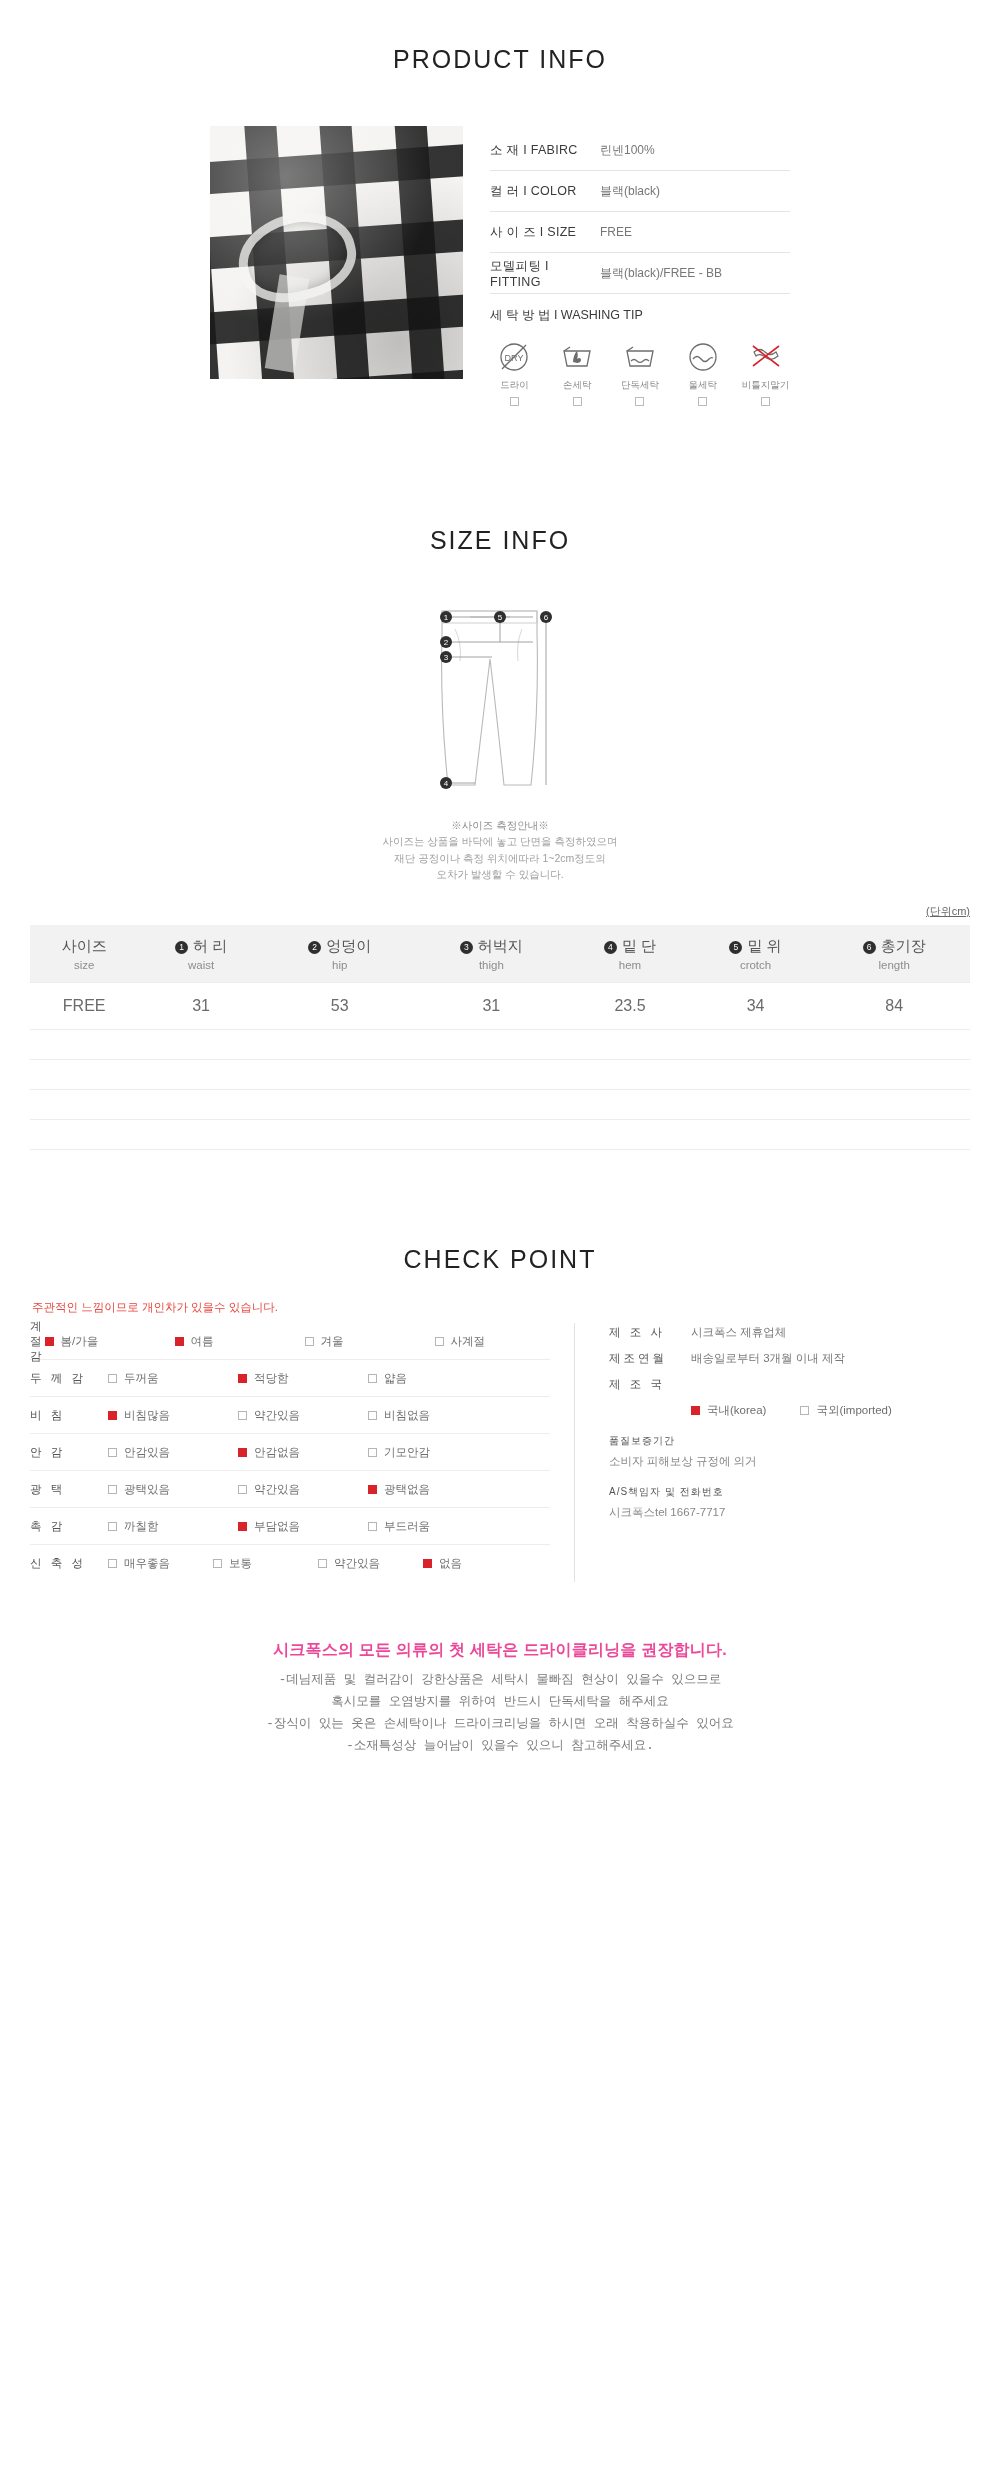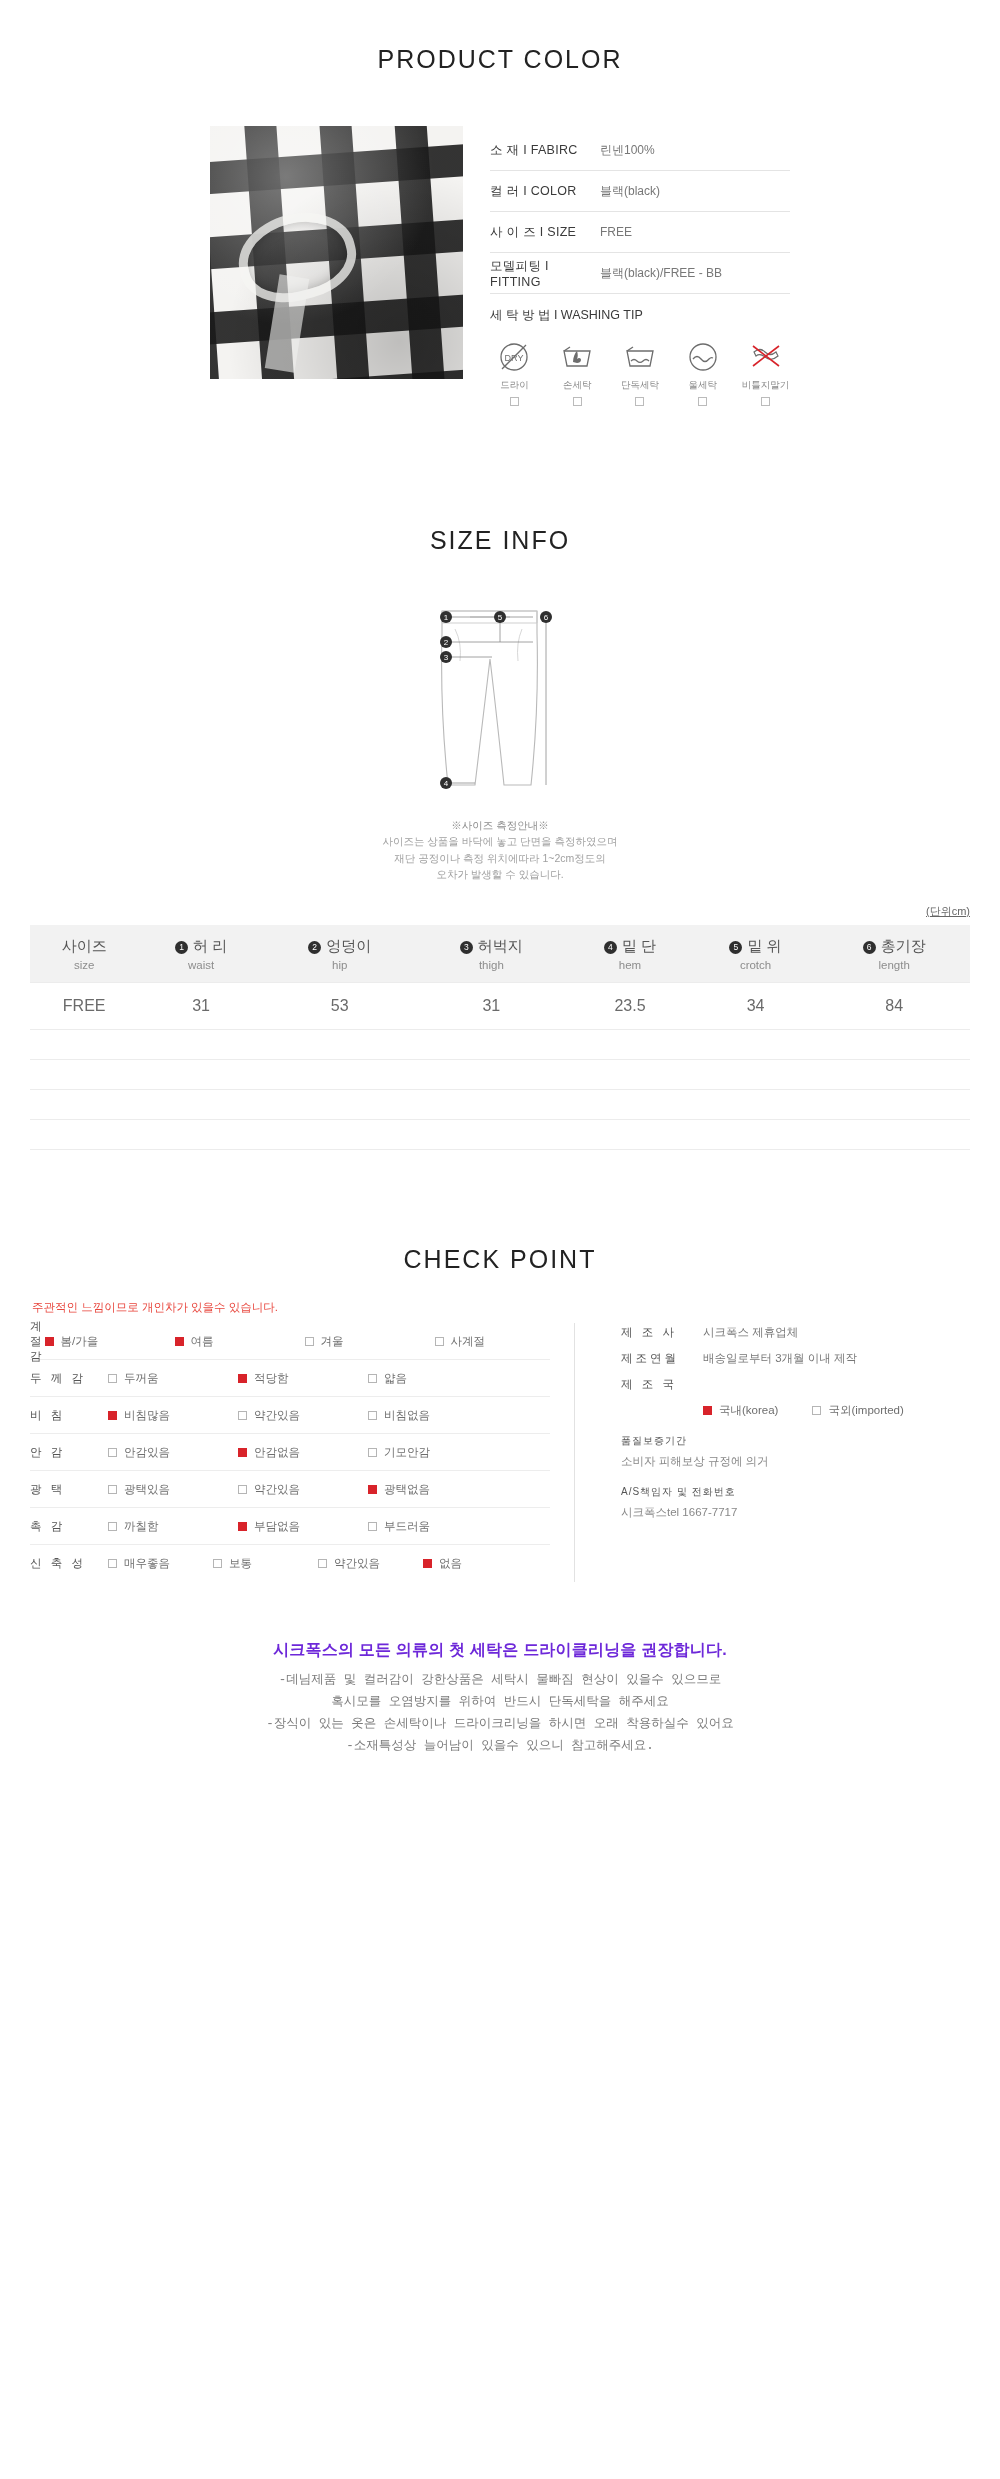--- a/index.html
+++ b/index.html
@@ -197,21 +197,21 @@
     width: 940px;
     margin: 26px auto 0;
     font-size: 11.5px;
     color: #e8453c;
     padding-left: 2px;
   }
   .cp-wrap {
     width: 940px;
     margin: 8px auto 0;
     display: flex;
-    gap: 12px;
+    gap: 0;
   }
   .cp-left {
     width: 545px;
     border-right: 1px solid #e2e2e2;
     padding-right: 24px;
   }
   .cp-row {
     display: flex;
     align-items: center;
     border-bottom: 1px solid #ededed;
@@ -273,38 +273,38 @@
   }
 
   
   .footer {
     text-align: center;
     margin-top: 58px;
     padding-bottom: 46px;
   }
   .footer-head {
     font-size: 16px;
-    color: #6d28d9;
+    color: #ec4899;
     font-weight: bold;
     letter-spacing: 0.2px;
   }
   .footer-line {
     font-size: 12.5px;
     color: #7a7a7a;
     margin-top: 9px;
     line-height: 1.75;
     font-family: Liberation Mono, monospace;
   }
 </style>
 </head>
 <body>
 
 <div class="page">
 
-  <div class="section-title" id="product-info-title">PRODUCT COLOR</div>
+  <div class="section-title" id="product-info-title">PRODUCT INFO</div>
 
   <div class="pi-wrap">
 
     <div class="pi-photo">
       <div class="plaid"></div>
       <div class="plaid-soft"></div>
       <div class="bow"></div>
       <div class="bow-tail"></div>
     </div>
 

